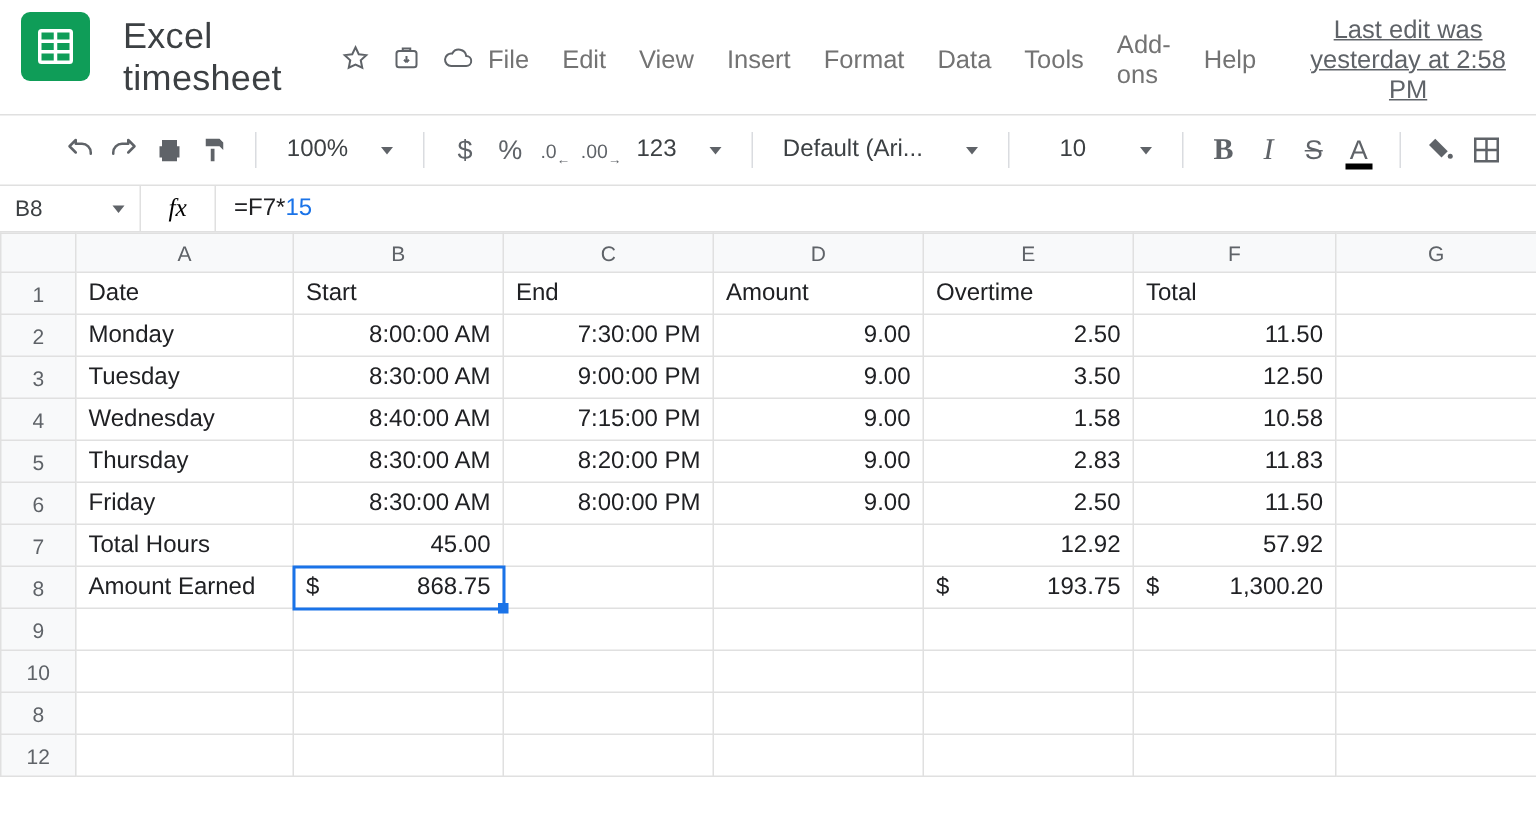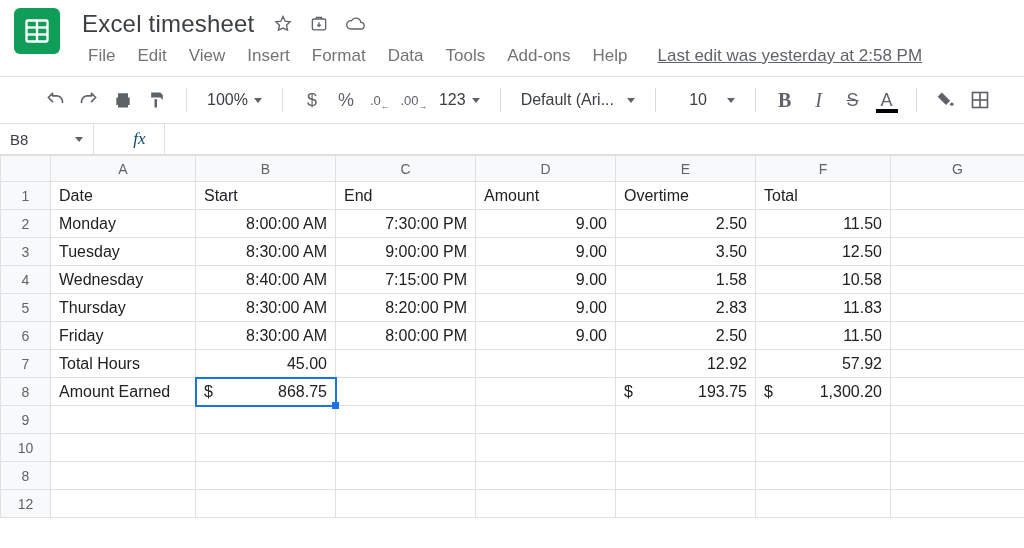--- a/index.html
+++ b/index.html
@@ -21,21 +21,21 @@
   }
   .sheets-logo {
     width: 46px; height: 46px;
     background: #0f9d58;
     border-radius: 6px;
     display:flex; align-items:center; justify-content:center;
     margin-right: 18px;
     flex-shrink:0;
   }
   .sheets-logo svg { width: 28px; height: 28px; fill:#fff; }
-  .title-stack { display:flex; flex-direction:column; flex:1; }
+  .title-stack { display:flex; flex-direction:row; flex:1; }
   .title-row { display:flex; align-items:center; gap:14px; }
   .doc-title {
     font-size: 24px;
     color:#3c4043;
     letter-spacing: .2px;
     padding: 2px 4px;
   }
   .title-icon {
     width:22px; height:22px;
     color:#5f6368;
@@ -50,20 +50,21 @@
     padding:4px 10px;
     border-radius:4px;
     cursor:pointer;
   }
   .last-edit {
     font-size:17px;
     color:#5f6368;
     text-decoration: underline;
     margin-left:18px;
     cursor:pointer;
+    text-align:center;
   }
 
   .hr1 { border:none; border-top:1px solid #e0e0e0; margin:6px 0 0 0; }
 
   
   .toolbar {
     display:flex; align-items:center;
     padding: 8px 20px 8px 40px;
     gap:4px;
   }
@@ -72,21 +73,21 @@
     display:flex; align-items:center; justify-content:center;
     color:#5f6368;
     border-radius:4px;
     cursor:pointer;
     font-size:18px;
   }
   .tb-btn svg { width:20px; height:20px; fill:#5f6368; }
   .tb-sep { width:1px; height:24px; background:#dadce0; margin:0 10px; }
   .tb-text {
     font-size:16px; color:#3c4043;
-    padding:4px 6px; display:flex; align-items:center; gap:6px;
+    padding:4px 6px; display:flex; align-items:center; gap:22px;
     cursor:pointer;
   }
   .caret {
     width:0;height:0;border-left:4px solid transparent;border-right:4px solid transparent;border-top:5px solid #5f6368;
   }
   .font-name { width:100px; overflow:hidden; white-space:nowrap; text-overflow:ellipsis; }
   .fontsize {
     width:45px; text-align:center;
   }
   .bold { font-weight:bold; font-family: "Times New Roman", serif; font-size:20px;}
@@ -94,33 +95,32 @@
   .strike { text-decoration:line-through; font-size:18px; }
   .text-color { position:relative; font-size:18px;}
   .text-color .bar { position:absolute; bottom:2px; left:4px; right:4px; height:4px; background:#000; }
 
   
   .formula-row {
     display:flex; align-items:center;
     border-top:1px solid #e0e0e0;
     border-bottom:1px solid #e0e0e0;
     height:32px;
-    gap:21px;
   }
   .name-box {
     width:94px; padding:0 10px;
     font-size:15px; color:#3c4043;
     display:flex; align-items:center; justify-content:space-between;
     border-right:1px solid #e0e0e0;
     height:100%;
   }
   .fx-label {
     width:50px; text-align:right;
     font-family: serif; font-style:italic;
-    color:#0c4a6e; font-size:17px;
+    color:#000000; font-size:17px;
     border-right:1px solid #e0e0e0;
     height:100%; display:flex;align-items:center;justify-content:center;
   }
   .formula-input {
     flex:1; padding:0 12px;
     font-size:16px; color:#202124;
     font-family: Arial;
     display:flex; align-items:center;
   }
   .formula-input .num-lit { color:#1a73e8; }
@@ -321,20 +321,24 @@
       </svg>
     </span>
 </div>
 
 <div class="formula-row">
   <div class="name-box">
     <span>B8</span>
     <span class="caret"></span>
   </div>
   <div class="fx-label">fx</div>
+  <div class="formula-input">
+    <span>=F7*</span>
+      <span class="num-lit">15</span>
+  </div>
 </div>
 
 <div class="grid-wrap">
   <table class="sheet">
     <colgroup>
       <col class="corner">
         <col class="colA">
         <col class="colB">
         <col class="colC">
         <col class="colD">

